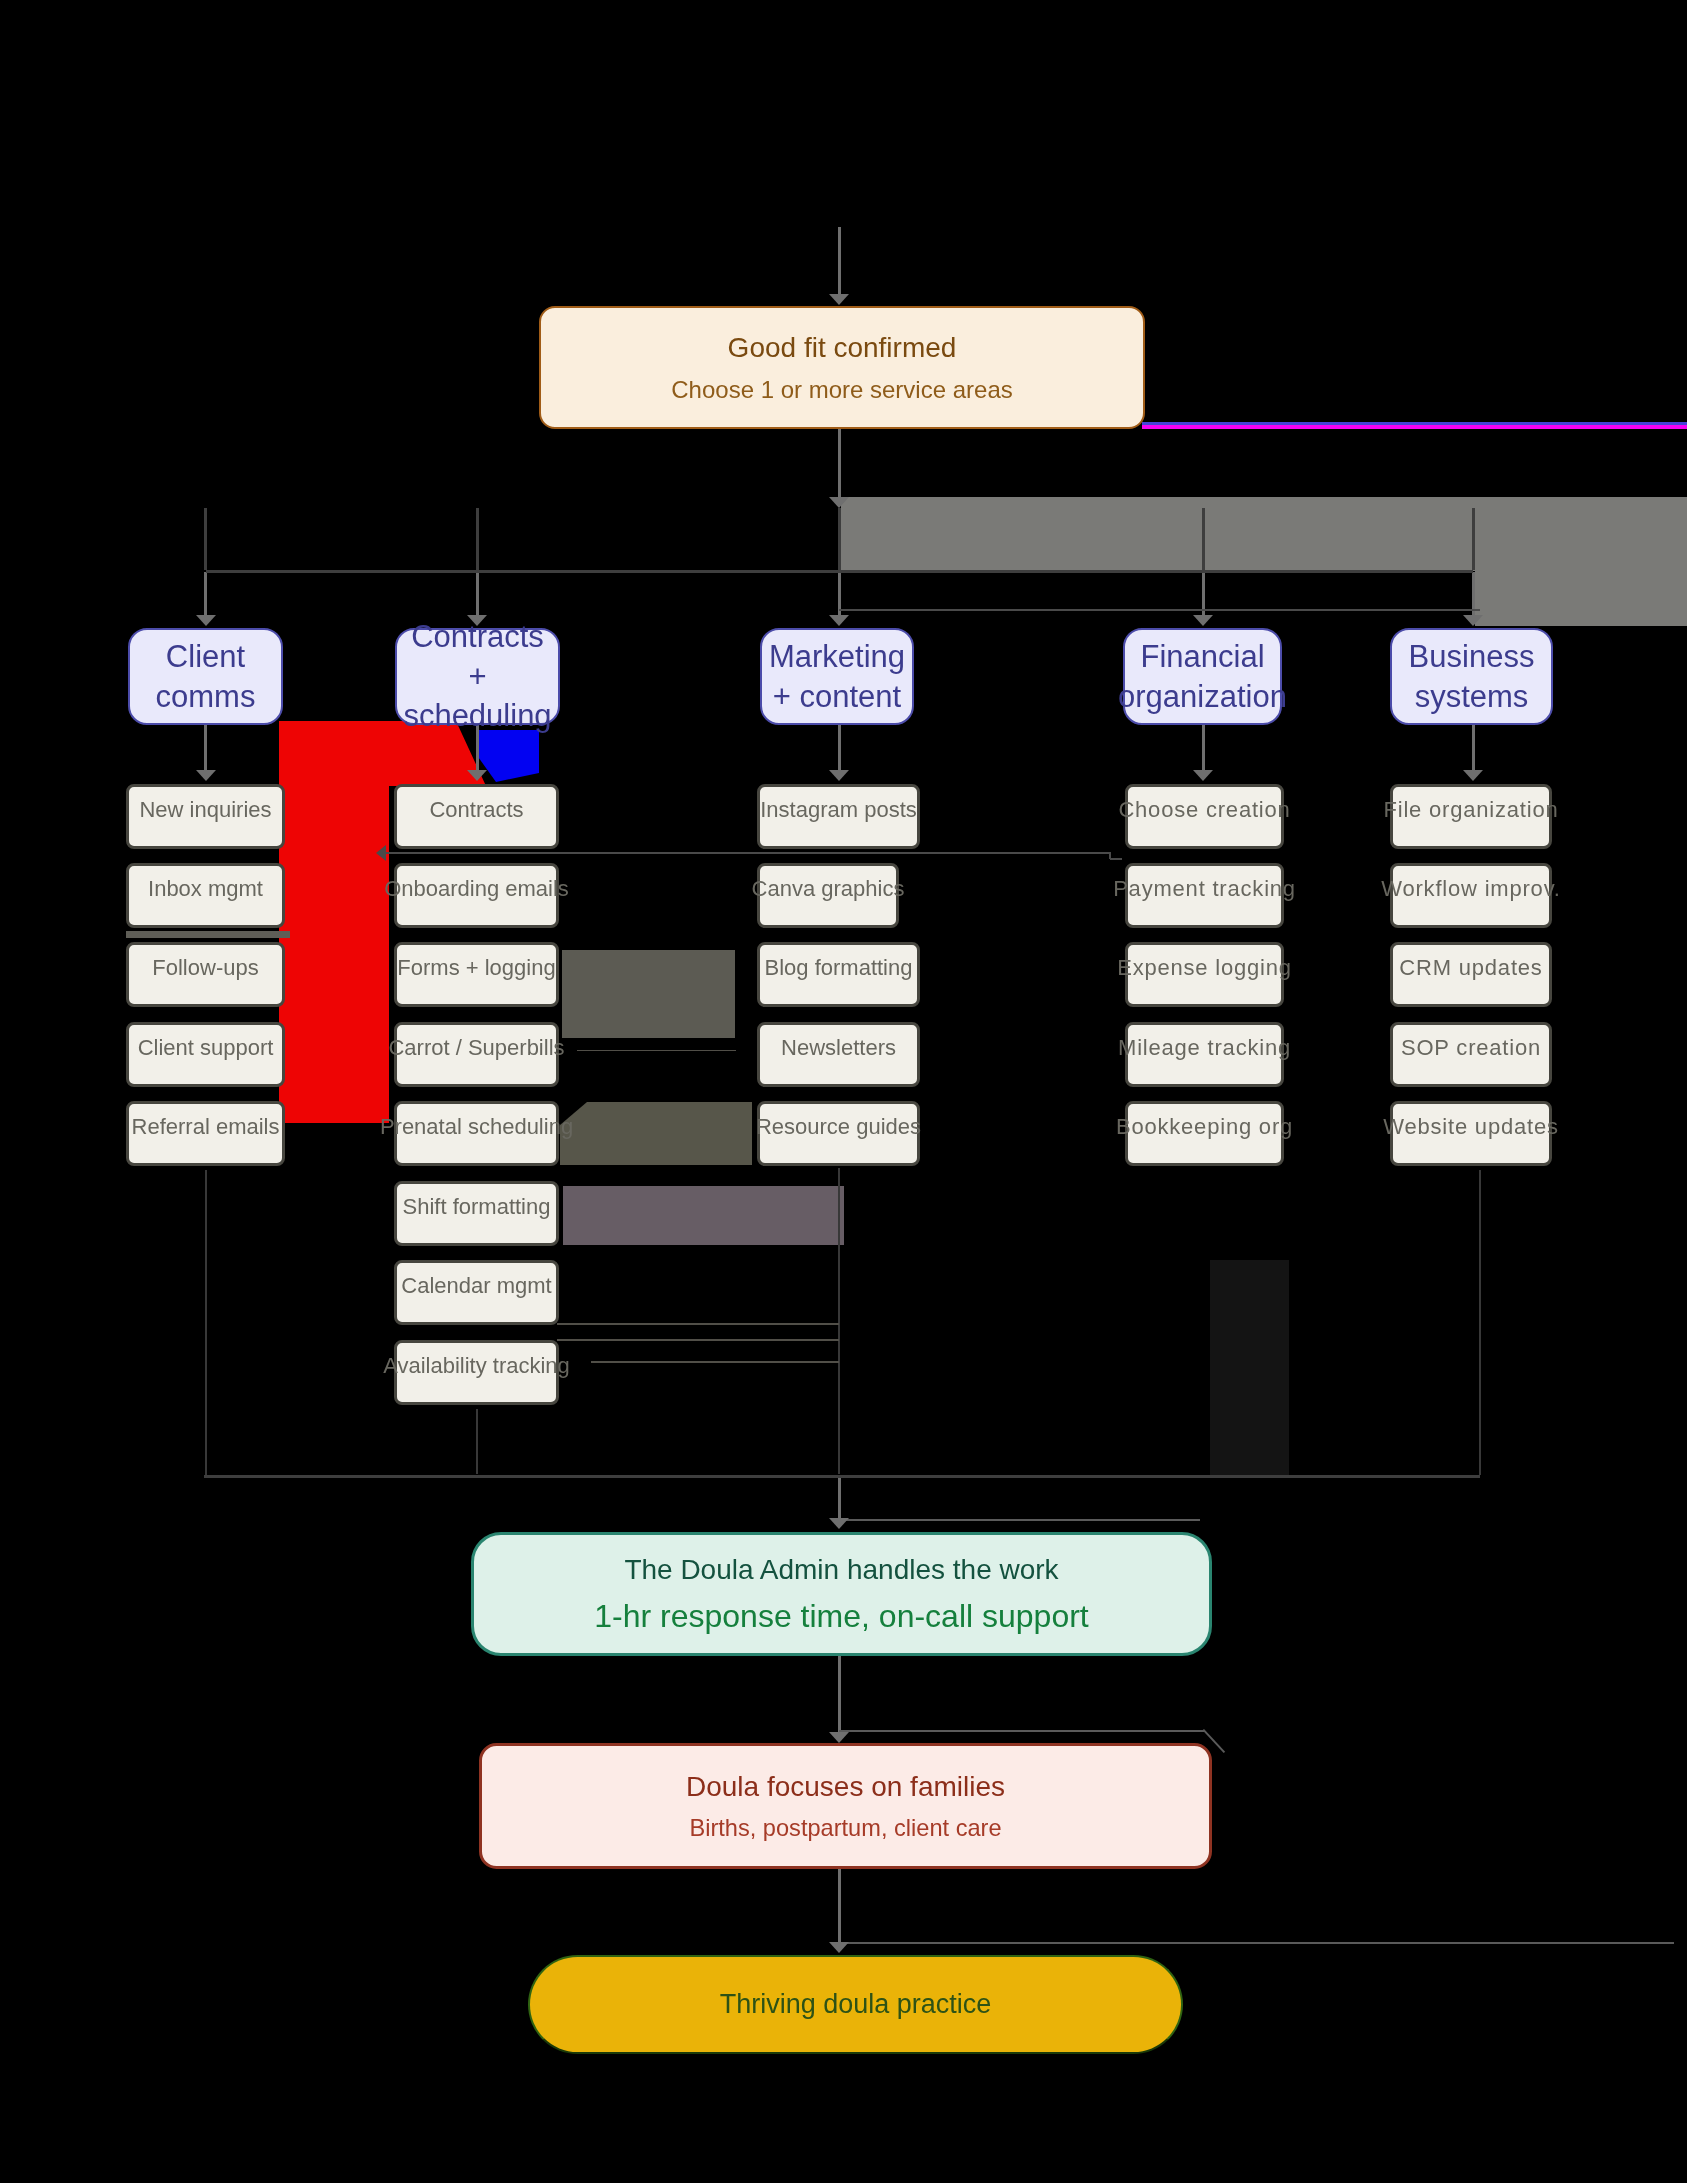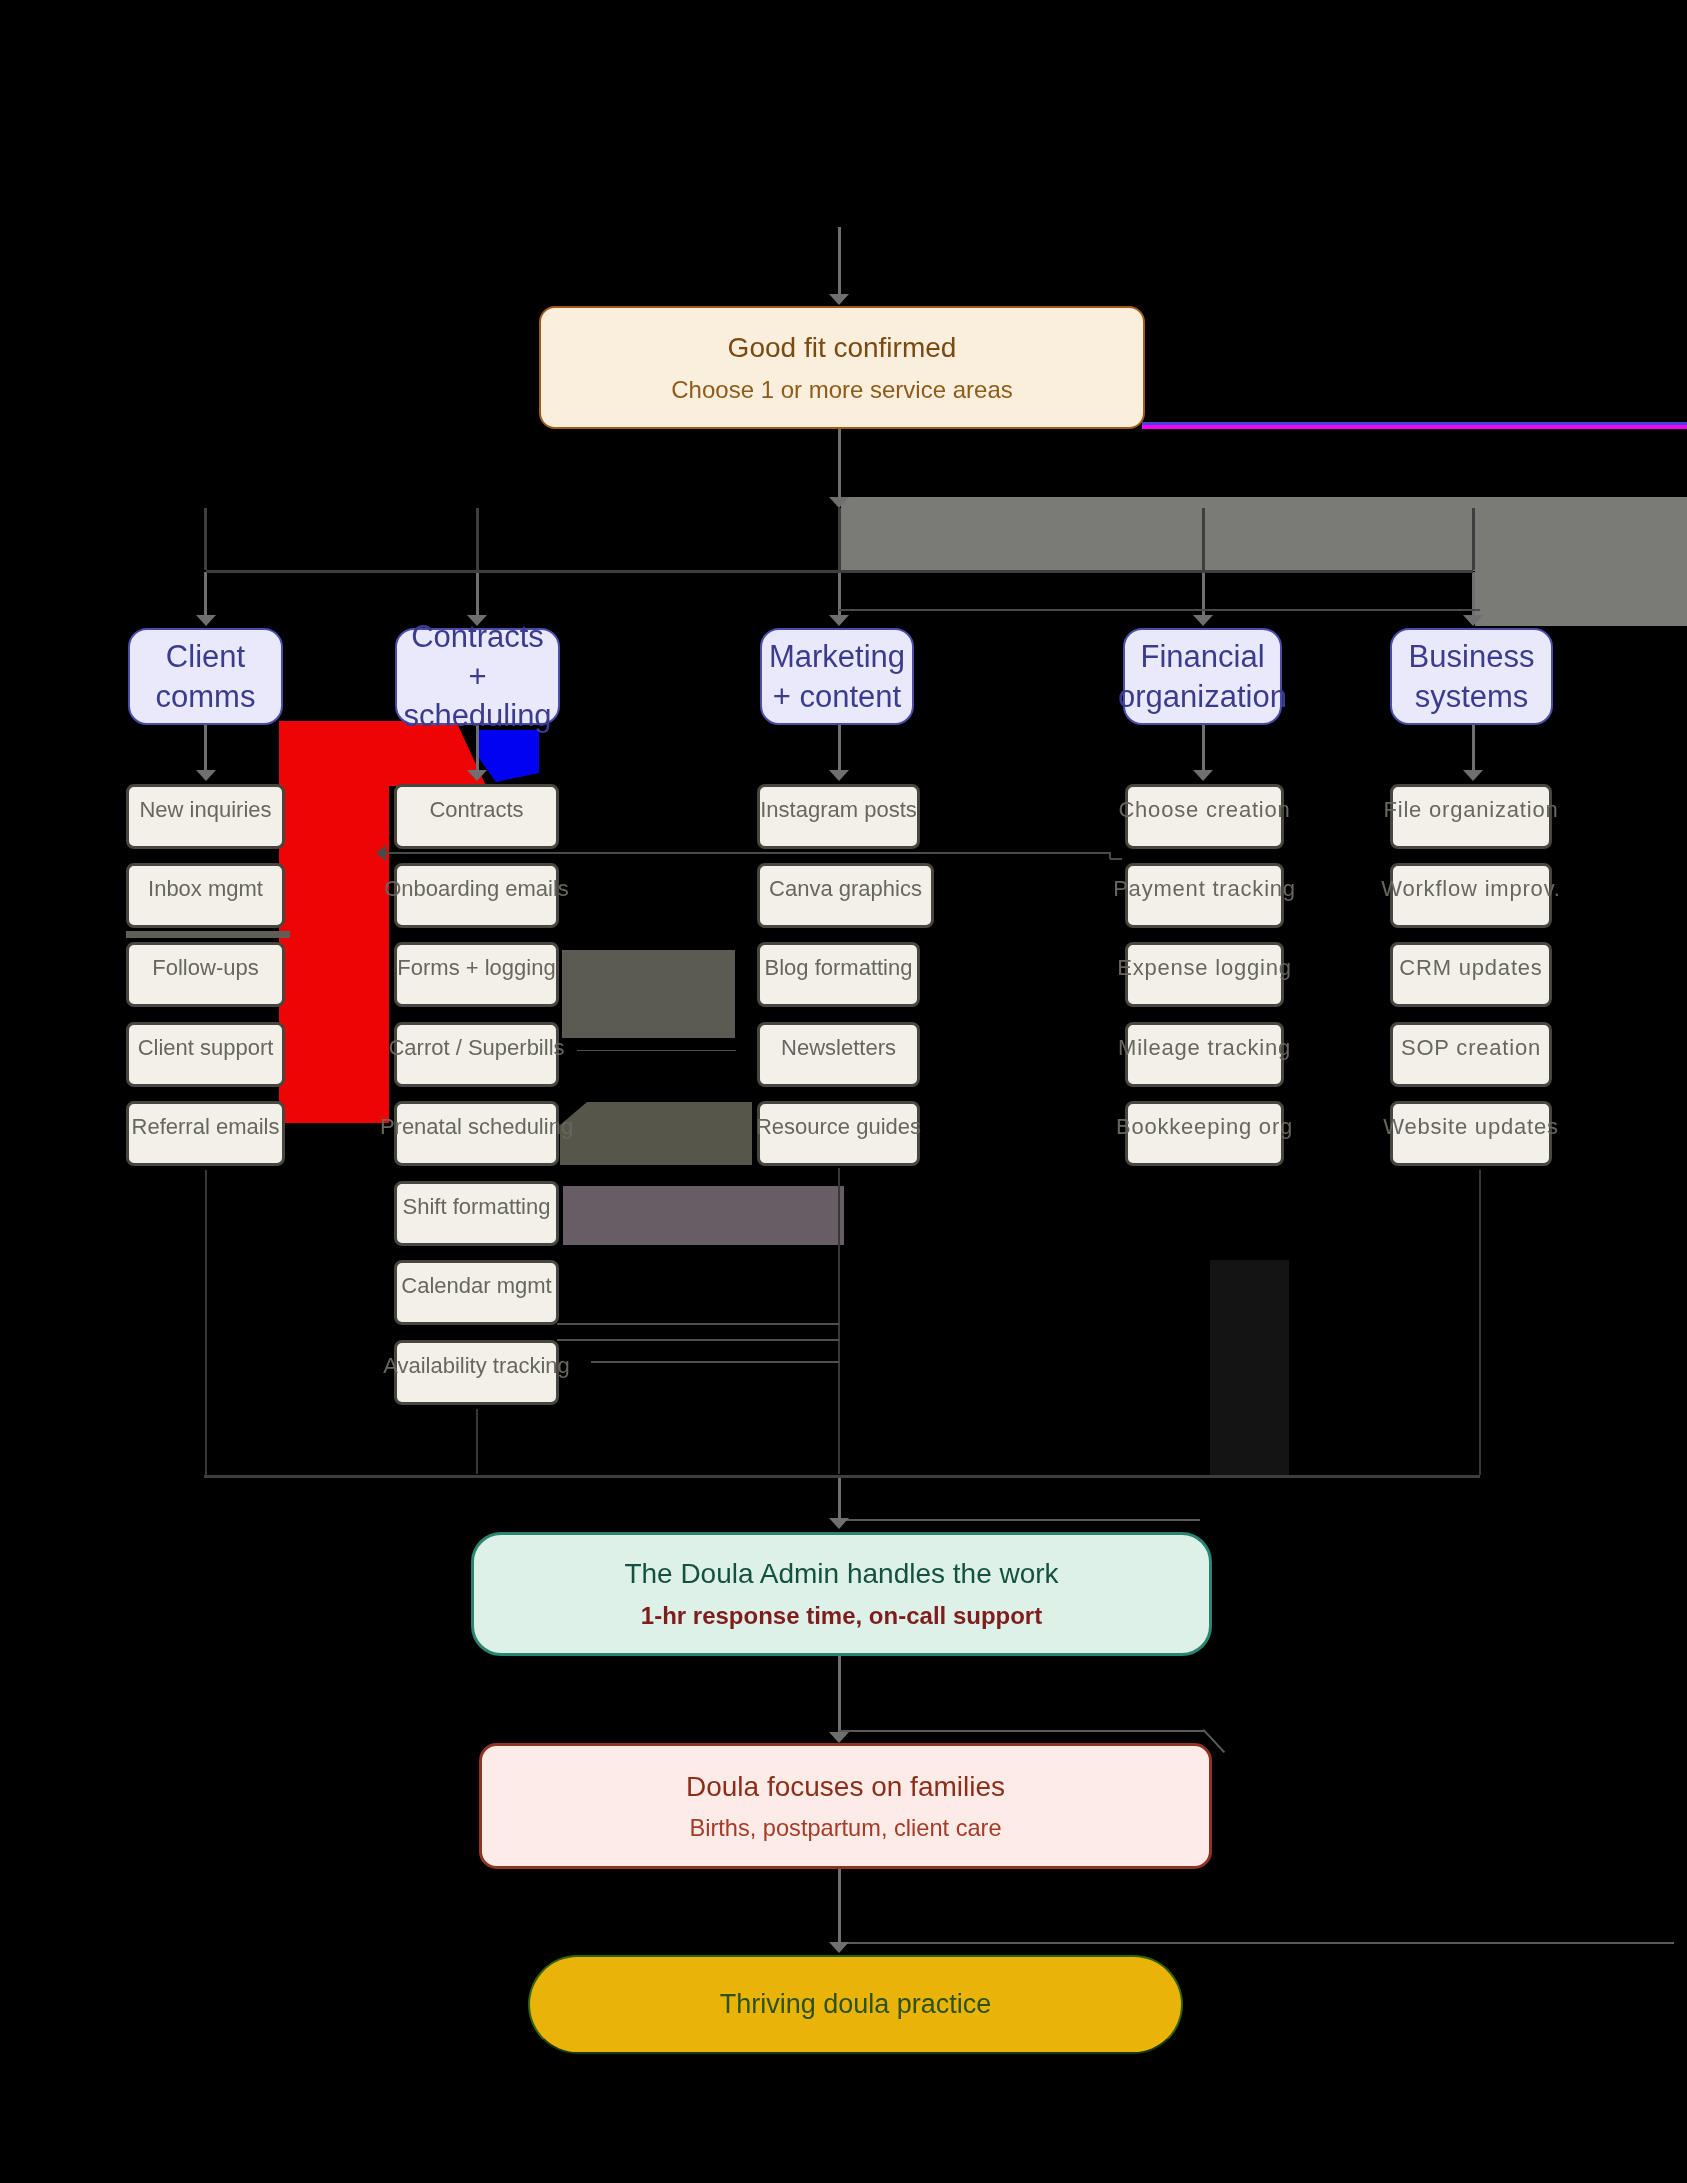--- a/index.html
+++ b/index.html
@@ -18,21 +18,21 @@
   .fit-sub{color:#8f5c1a;font-size:24px;}
   .hdr{border-radius:19px;background:#e9e9fb;border:2.7px solid #4c4caa;color:#3c3c8e;
         font-size:31px;line-height:1.28;z-index:3;}
   .item{border-radius:8px;background:#f2f0e9;border:3.4px solid #47463f;color:#68675f;
         font-size:22px;white-space:nowrap;z-index:3;}
   .item span{transform:translateY(-6.7px);}
   .item.wide span{letter-spacing:0.8px;}
   .admin-node{left:471px;top:1532px;width:741px;height:124px;border-radius:30px;
         background:#def1e9;border:3.4px solid #2a8570;}
   .admin-title{color:#14523f;font-size:28px;margin-bottom:12px;}
-  .admin-sub{color:#7f1d1d;font-size:24px;font-weight:bold;}
+  .admin-sub{color:#15803d;font-size:32px;}
   .focus-node{left:479px;top:1743px;width:733px;height:126px;border-radius:17.5px;
         background:#fcebe7;border:3.4px solid #8f3322;}
   .focus-title{color:#8c2e1a;font-size:28px;margin-bottom:12px;}
   .focus-sub{color:#a63b28;font-size:23.6px;}
   .outcome-node{left:528px;top:1955px;width:655px;height:99px;border-radius:50px;
         background:#eab308;border:2.7px solid #2f6311;border-bottom-color:#1a3a08;
         color:#2d5216;font-size:27px;}
   .vline,.hline{position:absolute;z-index:2;}
   .ah{position:absolute;width:0;height:0;z-index:2;}
   .ah.down{border-left:10px solid transparent;border-right:10px solid transparent;
@@ -115,21 +115,21 @@
       <div class="node item" style="left: 394px; top: 1340px; width: 165px; height: 65px;">
         <span>Availability tracking</span>
       </div>
       <div class="node hdr" style="left: 760px; top: 628px; width: 154px; height: 97px;">
         <span>Marketing</span>
         <span>+ content</span>
       </div>
       <div class="node item" style="left: 757px; top: 784px; width: 163px; height: 65px;">
         <span>Instagram posts</span>
       </div>
-      <div class="node item" style="left: 757px; top: 863px; width: 177px; height: 65px;">
+      <div class="node item" style="left: 757px; top: 863px; width: 142px; height: 65px;">
         <span>Canva graphics</span>
       </div>
       <div class="node item" style="left: 757px; top: 942px; width: 163px; height: 65px;">
         <span>Blog formatting</span>
       </div>
       <div class="node item" style="left: 757px; top: 1022px; width: 163px; height: 65px;">
         <span>Newsletters</span>
       </div>
       <div class="node item" style="left: 757px; top: 1101px; width: 163px; height: 65px;">
         <span>Resource guides</span>

